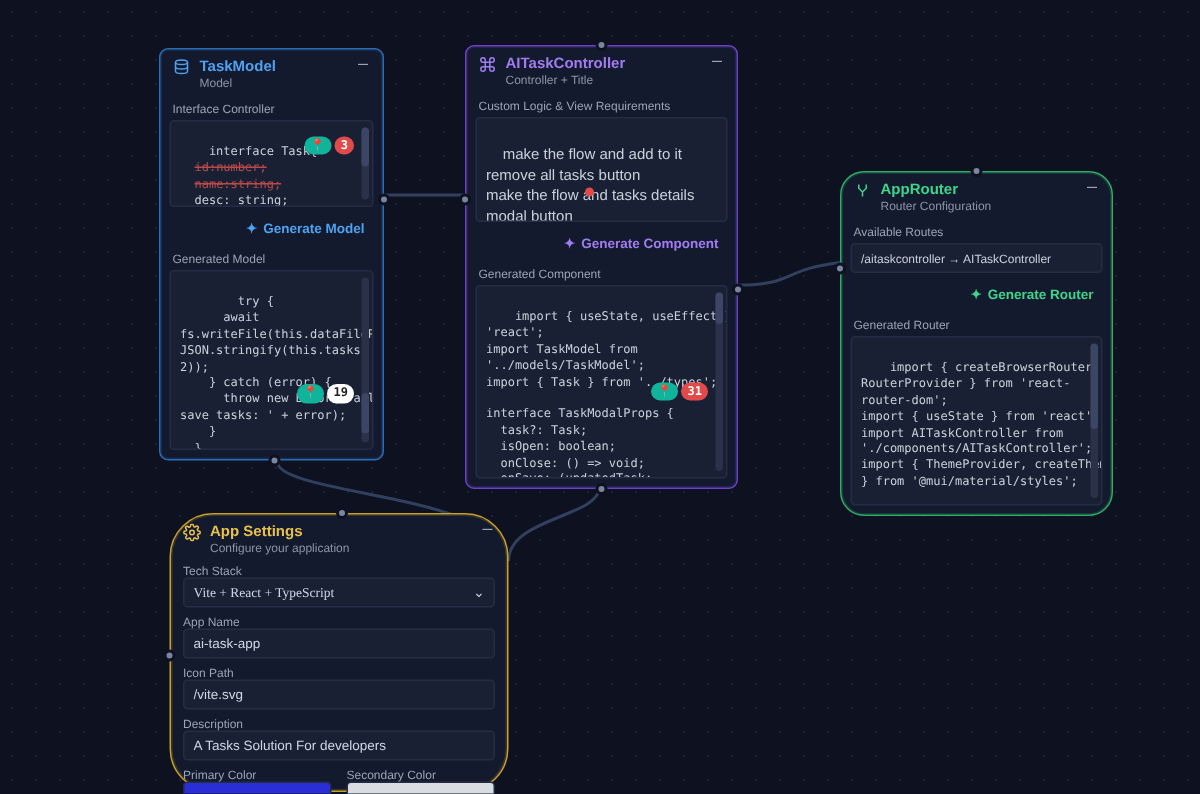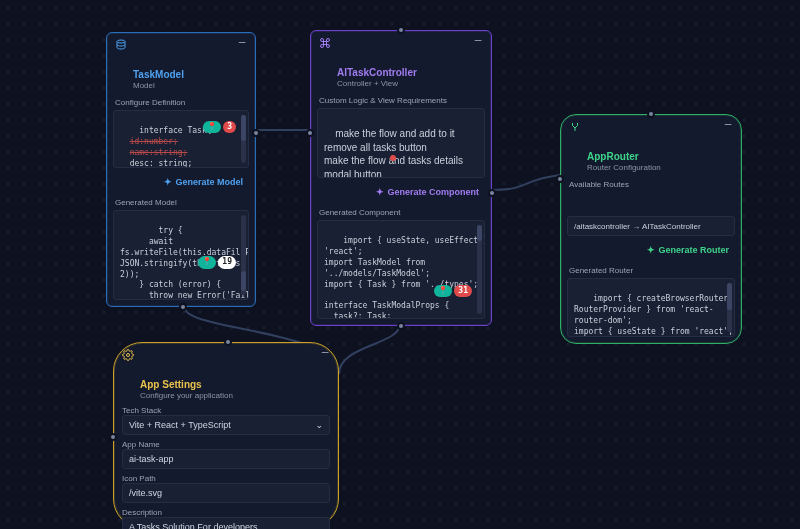--- a/index.html
+++ b/index.html
@@ -26,21 +26,21 @@
   }
   .node-blue    { border-color: #2a6db8; box-shadow: 0 0 0 1px rgba(42,109,184,.2) inset; }
   .node-purple  { border-color: #6b42c9; box-shadow: 0 0 0 1px rgba(107,66,201,.2) inset; }
   .node-green   { border-color: #2fae66; box-shadow: 0 0 0 1px rgba(47,174,102,.2) inset; border-radius: 16px; }
   .node-yellow  { border-color: #c9a227; box-shadow: 0 0 0 1px rgba(201,162,39,.2) inset; }
 
   .node-header { display: flex; align-items: flex-start; gap: 6px; padding: 6px 8px; }
   .ic { width: 12px; height: 12px; flex: none; display: flex; align-items: center; justify-content: center; }
   .ic svg { display: block; }
   .node-titles { flex: 1; display: flex; flex-direction: column; line-height: 1.15; }
-  .node-title { font-weight: 600; font-size: 10px; margin-top: 30px; }
+  .node-title { font-weight: 600; font-size: 10px; }
   .node-sub   { font-size: 8px; color: #8a94a8; }
   .blue-t   { color: #4ea2f0; }
   .purple-t { color: #a07cf0; }
   .green-t  { color: #3ed48a; }
   .yellow-t { color: #e7c14c; }
   .min-btn { width: 10px; height: 10px; color: #9aa3b5; font-size: 12px; line-height: 6px; cursor: pointer; text-align:center; }
 
   .section-label { font-size: 8px; color: #9aa3b5; padding: 2px 8px 3px; }
   .code-block, .text-block {
     margin: 0 6px 6px;
@@ -78,21 +78,21 @@
 
   .red-dot { position:absolute; width:6px; height:6px; background:#e04a4a; border-radius:50%; }
 
   
   .form-body { padding: 0 8px 6px; display: flex; flex-direction: column; gap: 5px; }
   .field-label { font-size: 8px; color: #9aa3b5; }
   .select, .input {
     background:#1a2033; border:1px solid #252d45; border-radius:3px;
     color:#cdd6e3; font-size:9px; padding: 4px 6px; width:100%;
   }
-  .select { display:flex; justify-content:space-between; align-items:center; }
+  .select { display:flex; justify-content:space-between; align-items:center;font-family:Liberation Serif, serif; }
   .row { display:flex; gap:10px; }
   .col { flex:1; position:relative; }
   .swatch { height: 16px; border:1px solid #252d45; border-radius:3px; }
   .tiny-badge { position:absolute; display:flex; gap:2px; }
 
   .port {
     position:absolute; width:8px; height:8px; border:2px solid #0d1120;
     border-radius:50%; background:#7a85a0;
   }
 </style>
@@ -115,21 +115,21 @@
           <path d="M4 11v6c0 1.7 3.6 3 8 3s8-1.3 8-3v-6"></path>
         </svg>
     </span>
     <div class="node-titles">
       <div class="node-title blue-t">TaskModel</div>
       <div class="node-sub">Model</div>
     </div>
     <div class="min-btn">–</div>
   </div>
 
-  <div class="section-label">Configure Definition</div>
+  <div class="section-label">Interface Controller</div>
   <div class="code-block" style="height:58px;">
     <span>interface Task{
   </span><span class="strike">id:number;</span>
   <span class="strike">name:string;</span>
 <span>  desc: string;
   done:boolean;
 </span>
     <div class="scrollbar"><div class="scrollthumb" style="top:0;height:55%;"></div></div>
     <div class="badge-cluster" style="right:12px; top:10px;">
       <span class="pill pill-teal">📍</span>
@@ -167,21 +167,21 @@
 
 <div class="node node-purple" style="left:310px; top:30px; width:182px; height:296px;">
   <div class="node-header">
     <span class="ic">
       <svg width="12" height="12" viewBox="0 0 24 24" fill="none" stroke="#a07cf0" stroke-width="2">
           <path d="M6 3a3 3 0 013 3v12a3 3 0 11-3-3h12a3 3 0 11-3 3V6a3 3 0 113 3H6a3 3 0 110-6z"></path>
         </svg>
     </span>
     <div class="node-titles">
       <div class="node-title purple-t">AITaskController</div>
-      <div class="node-sub">Controller + View</div>
+      <div class="node-sub">Controller + Title</div>
     </div>
     <div class="min-btn">–</div>
   </div>
 
   <div class="section-label">Custom Logic &amp; View Requirements</div>
   <div class="text-block" style="height:70px;">
     <span>make the flow and add to it remove all tasks button
 make the flow and tasks details modal button</span>
     <div class="red-dot" style="left:72px; bottom:16px;"></div>
   </div>
@@ -224,21 +224,21 @@
         </svg>
     </span>
     <div class="node-titles">
       <div class="node-title green-t">AppRouter</div>
       <div class="node-sub">Router Configuration</div>
     </div>
     <div class="min-btn">–</div>
   </div>
 
   <div class="section-label">Available Routes</div>
-  <div class="code-block" style="height:20px; font-family:inherit; white-space:normal;margin-top:24px;">
+  <div class="code-block" style="height:20px; font-family:inherit; white-space:normal;">
     <span>/aitaskcontroller → AITaskController</span>
   </div>
   <div class="gen-btn gen-green">
       <span class="spark">✦</span>
       <span>Generate Router</span>
     </div>
 
   <div class="section-label">Generated Router</div>
   <div class="code-block" style="flex:1; min-height:0;">
     <span>import { createBrowserRouter,

